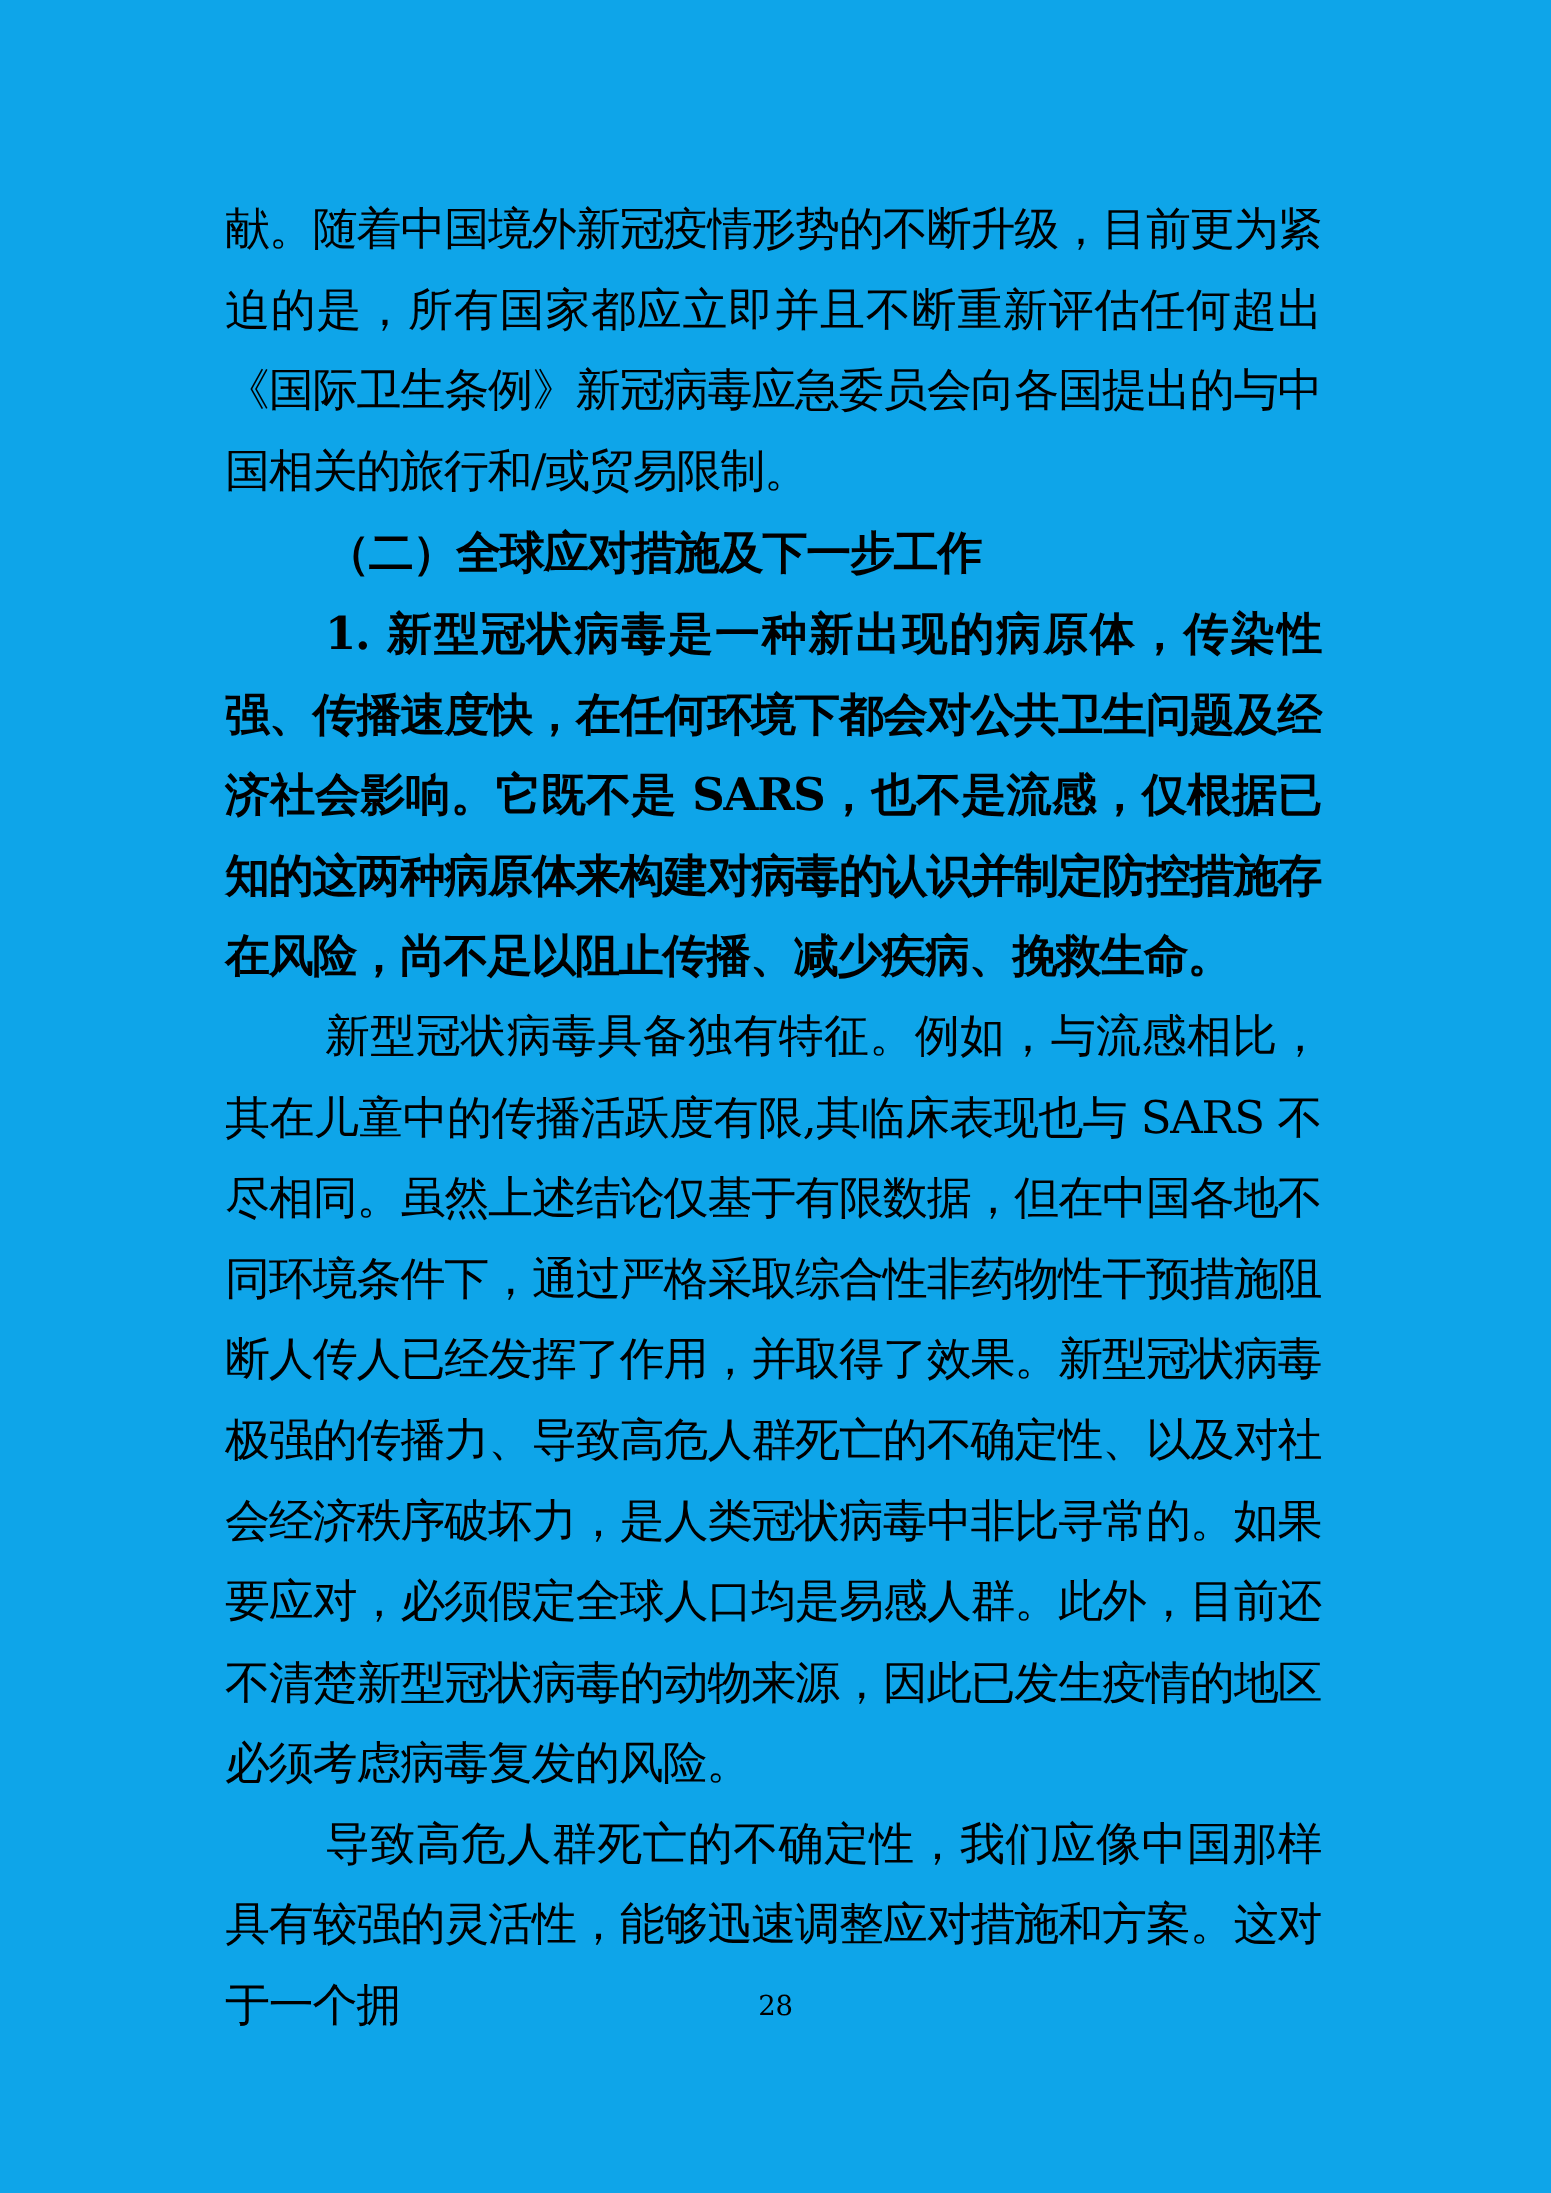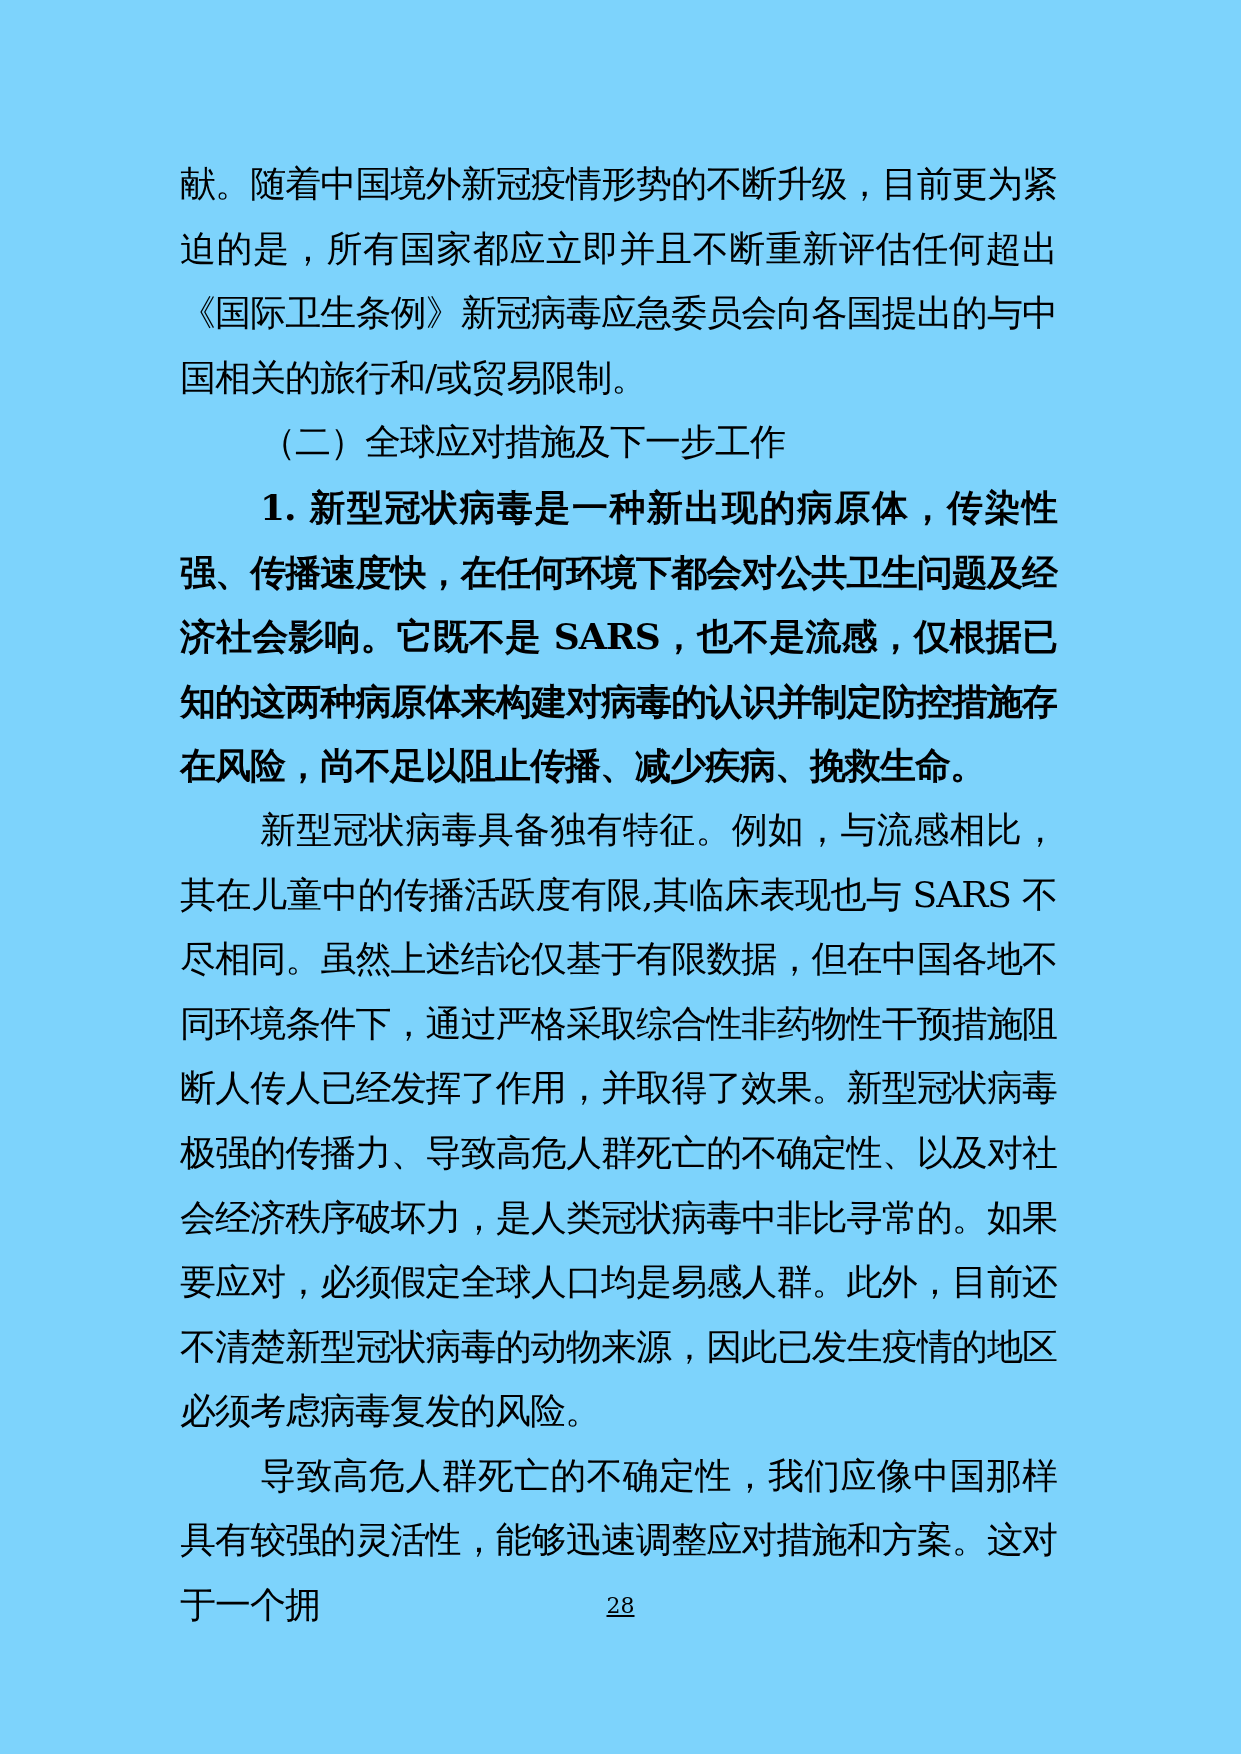--- a/index.html
+++ b/index.html
@@ -5,21 +5,21 @@
   html, body {
     margin: 0;
     padding: 0;
     background: #e8e8e8;
   }
   .page {
     position: relative;
     width: 1241px;
     height: 1754px;
     margin: 0 auto;
-    background: #7dd3fc;
+    background: #0ea5e9;
     color: #000000;
     font-family: "DejaVu Serif", "Liberation Serif", serif;
     overflow: hidden;
   }
   .content {
     position: absolute;
     left: 180px;
     top: 152px;
     width: 877px;
   }
@@ -32,34 +32,33 @@
     word-break: break-all;
     letter-spacing: -1px;
   }
   .indent {
     text-indent: 80px;
   }
   .bold {
     font-weight: 700;
   }
   .heading {
-    font-weight: 400;
+    font-weight: 700;
     text-align: left !important;
   }
   .page-number {
     position: absolute;
     top: 1592px;
     left: 0;
     width: 100%;
     text-align: center;
     font-size: 22px;
     line-height: 28px;
     color: #000000;
     font-family: "DejaVu Serif", "Liberation Serif", serif;
-    text-decoration: underline;
   }
 </style>
 </head>
 <body>
 
 <div class="page">
   <div class="content">
     <p class="body">献。随着中国境外新冠疫情形势的不断升级，目前更为紧迫的是，所有国家都应立即并且不断重新评估任何超出《国际卫生条例》新冠病毒应急委员会向各国提出的与中国相关的旅行和/或贸易限制。</p>
     <p class="heading indent">（二）全球应对措施及下一步工作</p>
     <p class="bold indent">1. 新型冠状病毒是一种新出现的病原体，传染性强、传播速度快，在任何环境下都会对公共卫生问题及经济社会影响。它既不是 SARS，也不是流感，仅根据已知的这两种病原体来构建对病毒的认识并制定防控措施存在风险，尚不足以阻止传播、减少疾病、挽救生命。</p>

